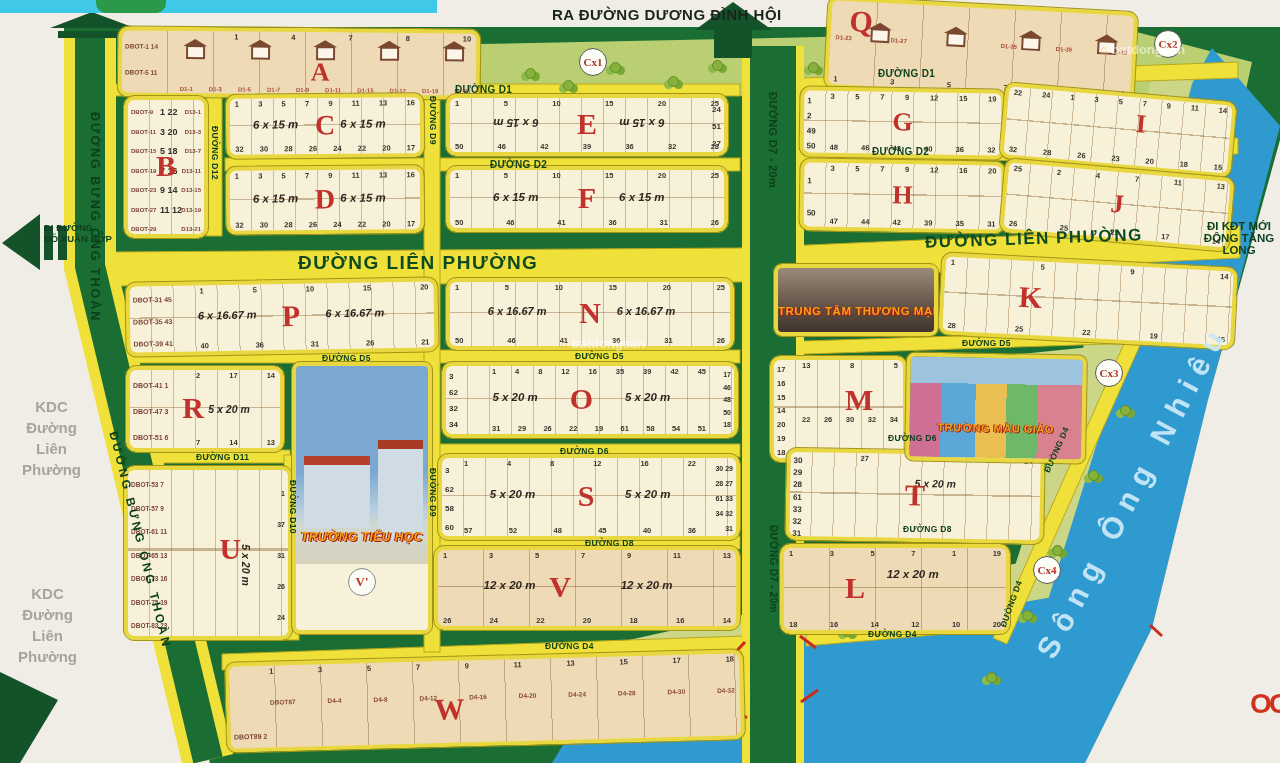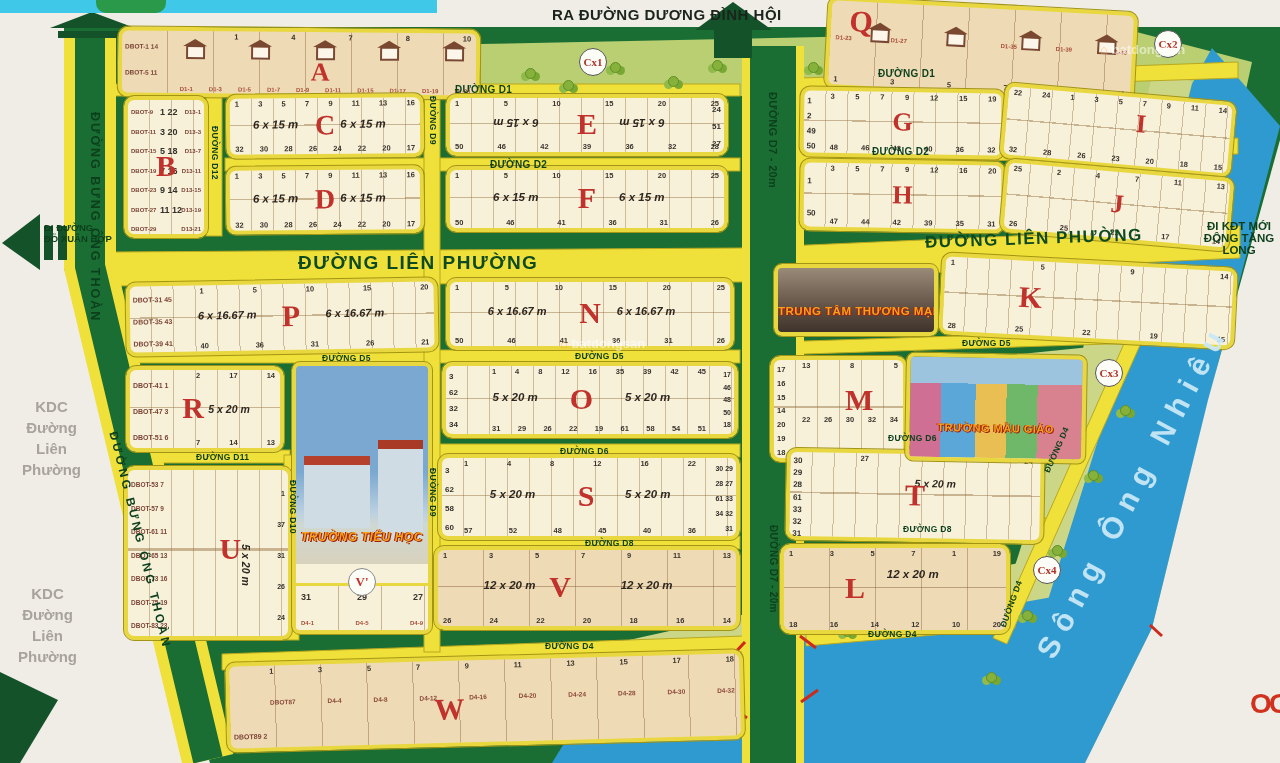--- a/index.html
+++ b/index.html
@@ -505,24 +505,20 @@
     <div class="nrow top">1 3 5 7 9 11 13 15 17 18</div>
     <div class="nrow mid">DBOT87 D4-4 D4-8 D4-12 D4-16 D4-20 D4-24 D4-28 D4-30 D4-32</div>
     <div class="colL">DBOT89 2</div>
     <div class="ltr">W</div>
   </div>
 
   <div class="card card-school">
     <div class="bld bld1"></div>
     <div class="bld bld2"></div>
     <div class="lm-text">TRƯỜNG TIỂU HỌC</div>
-    <div class="sch-strip">
-      <div class="nrow top">31 29 27</div>
-      <div class="nrow bot">D4-1 D4-5 D4-9</div>
-    </div>
     <div class="vp-badge">V'</div>
   </div>
 
   <div class="card card-mall">
     <div class="lm-text">TRUNG TÂM THƯƠNG MẠI</div>
   </div>
 
   <div class="card card-kg">
     <div class="lm-text">TRƯỜNG MẪU GIÁO</div>
   </div>

